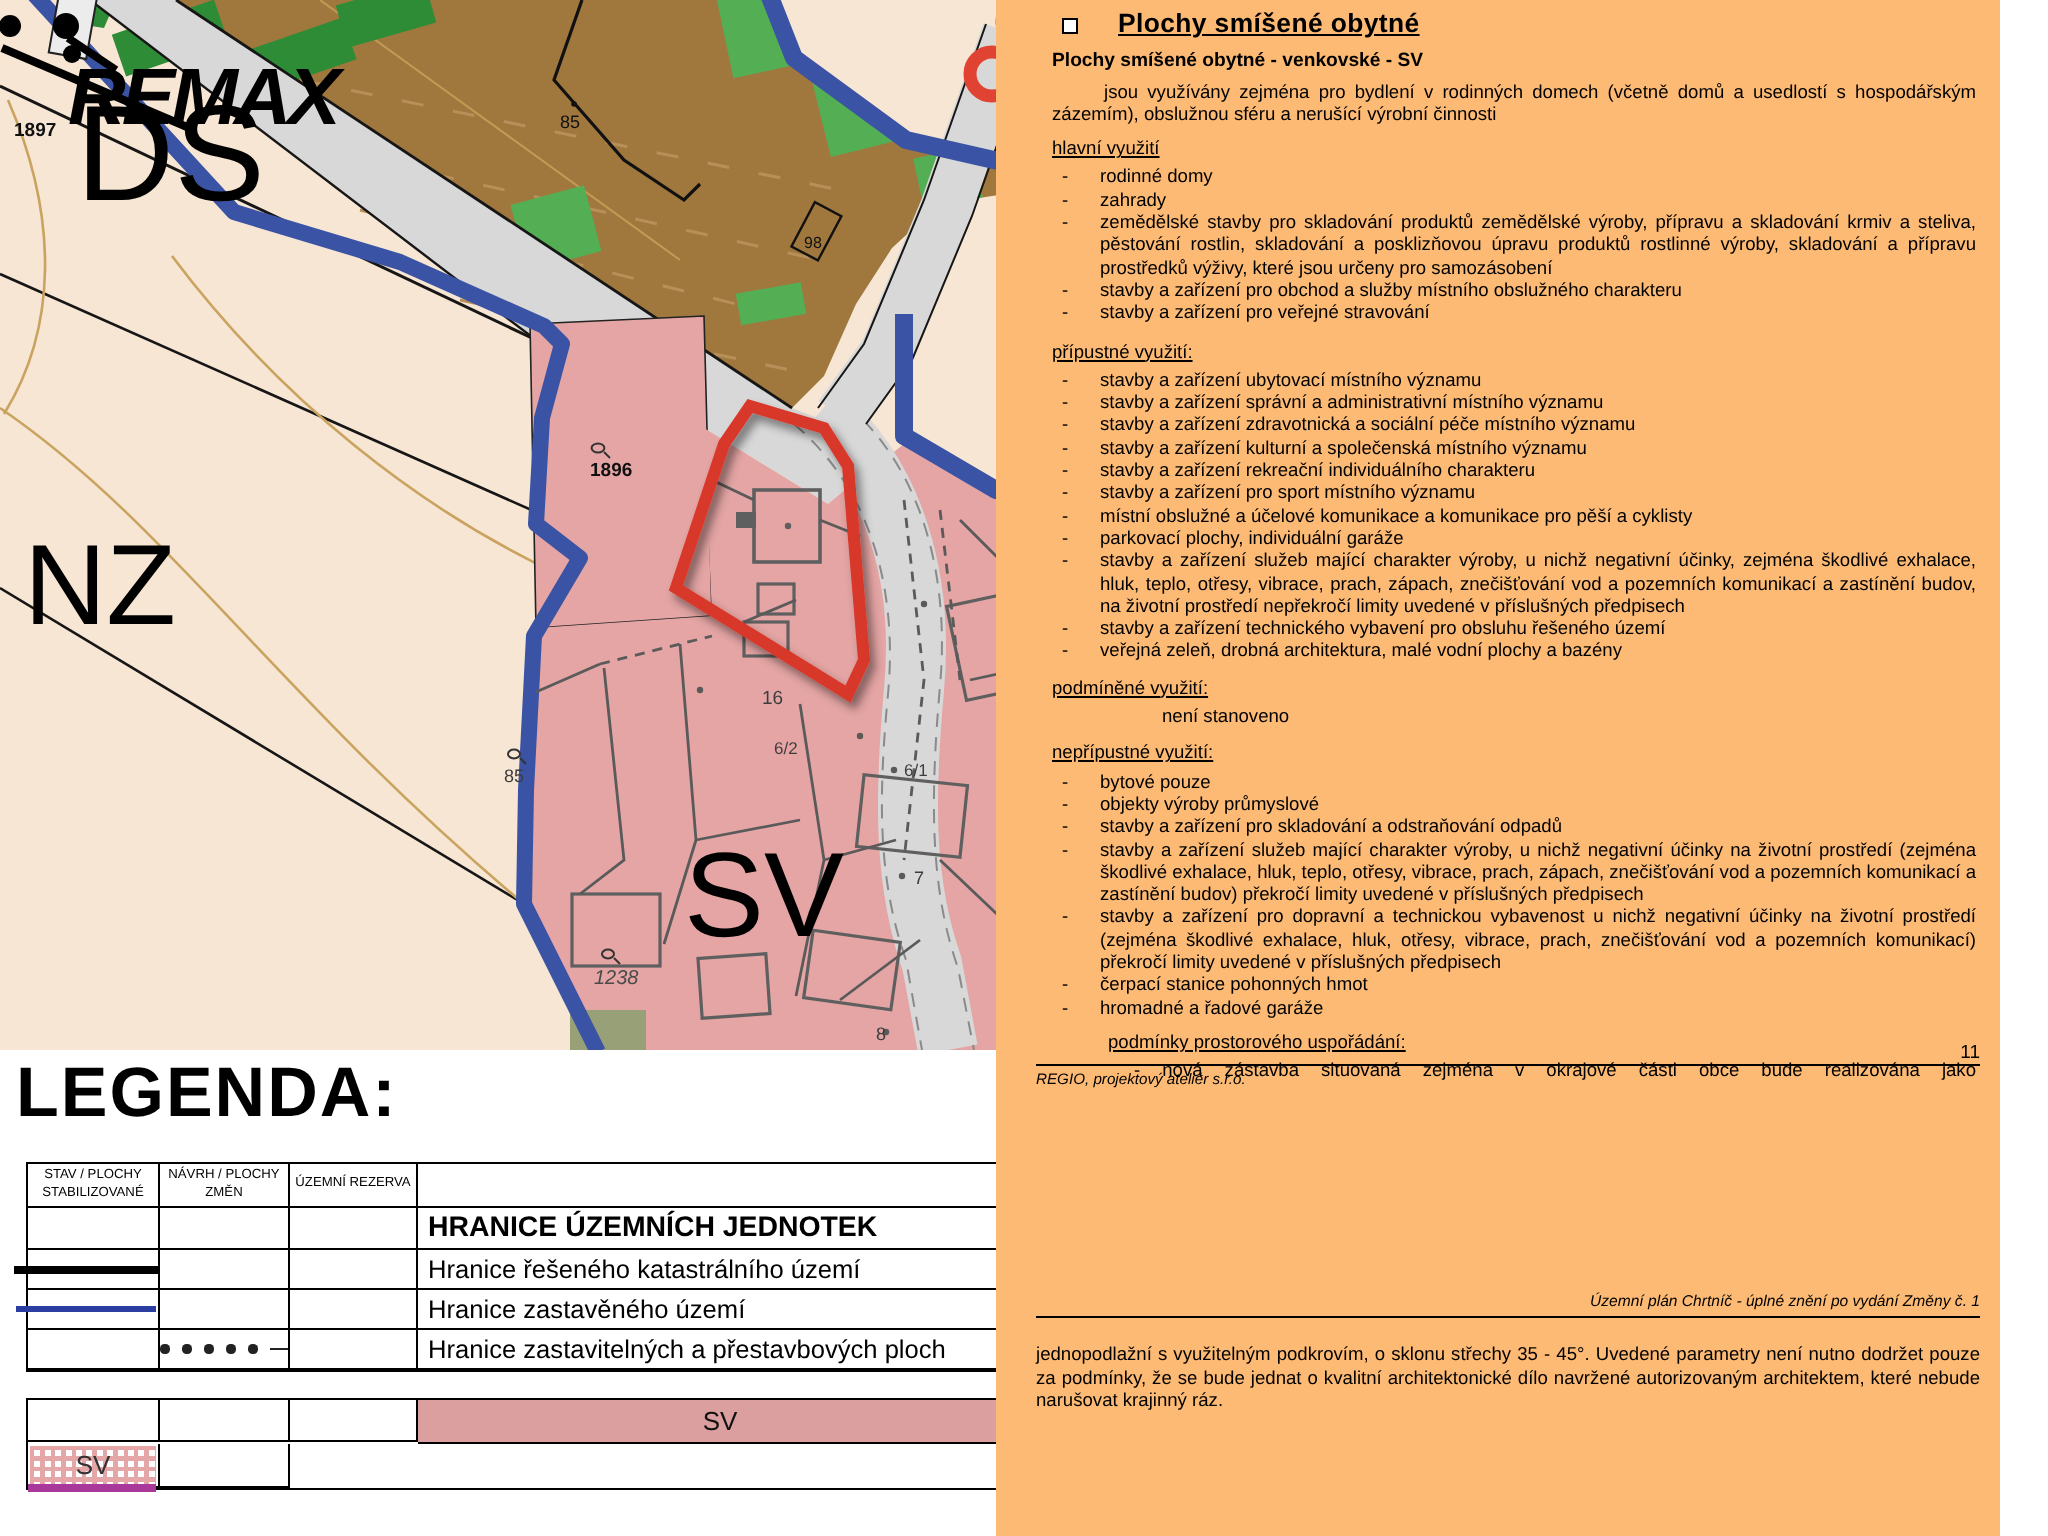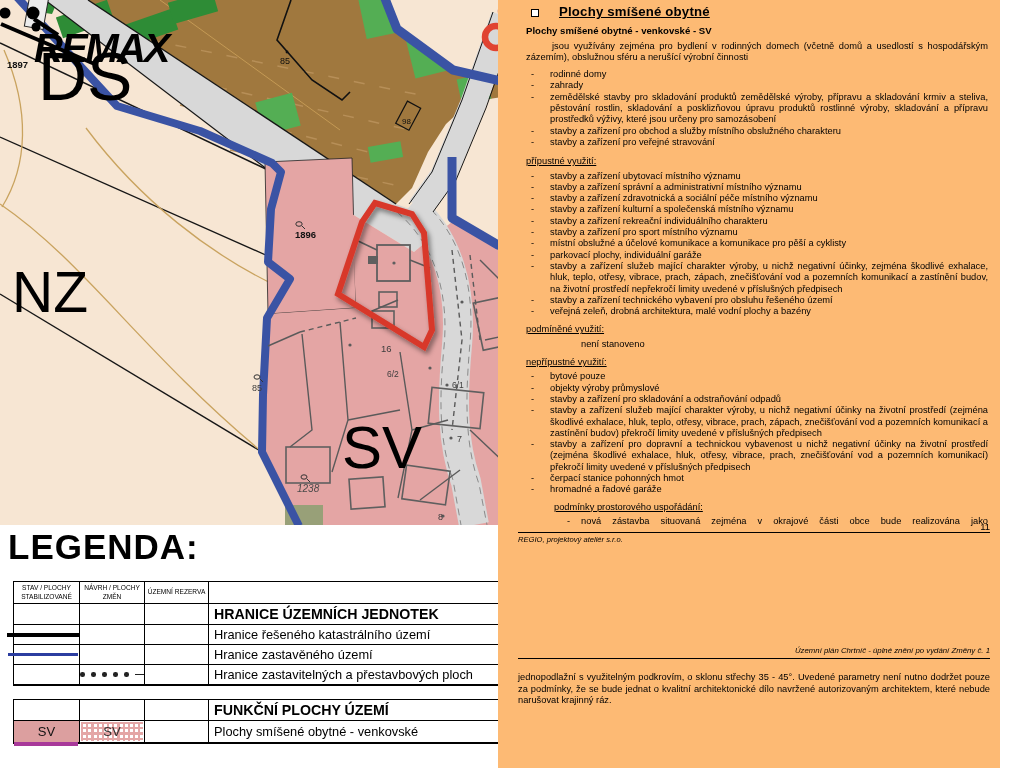--- a/index.html
+++ b/index.html
@@ -275,44 +275,43 @@
         </div>
       </div>
       <div class="lcell h20"></div>
       <div class="lcell h20 lab">Hranice zastavitelných a přestavbových ploch</div>
     </div>
 
     <div class="ltable t2">
       <div class="lcell h21"></div>
       <div class="lcell h21"></div>
       <div class="lcell h21"></div>
-      <div class="lcell h21 lab bold">FUNKČNÍ PLOCHY ÚZEMÍ</div>
 
       <div class="lcell h22">
         <div class="sw-svsolid">SV</div>
       </div>
       <div class="lcell h22">
         <div class="sw-svhatch">SV</div>
       </div>
       <div class="lcell h22"></div>
-      <div class="lcell h22 lab">Plochy smíšené obytné - venkovské</div>
     </div>
     <div class="next-row-strip"></div>
   </div>
 
   <div class="doc-pane">
     <div class="doc-content">
 
       <div class="doc-title-row">
         <span class="sq-bullet"></span>
         <span class="doc-title">Plochy smíšené obytné</span>
       </div>
       <div class="doc-subtitle">Plochy smíšené obytné - venkovské - SV</div>
       <div class="intro">jsou využívány zejména pro bydlení v rodinných domech (včetně domů a usedlostí s hospodářským zázemím), obslužnou sféru a nerušící výrobní činnosti</div>
 
+      <div class="uhead">hlavní využití</div>
       <div class="blist">
 
           <div class="li">
             <span class="dash">-</span>
             <span class="t">rodinné domy</span>
           </div>
 
           <div class="li">
             <span class="dash">-</span>
             <span class="t">zahrady</span>

